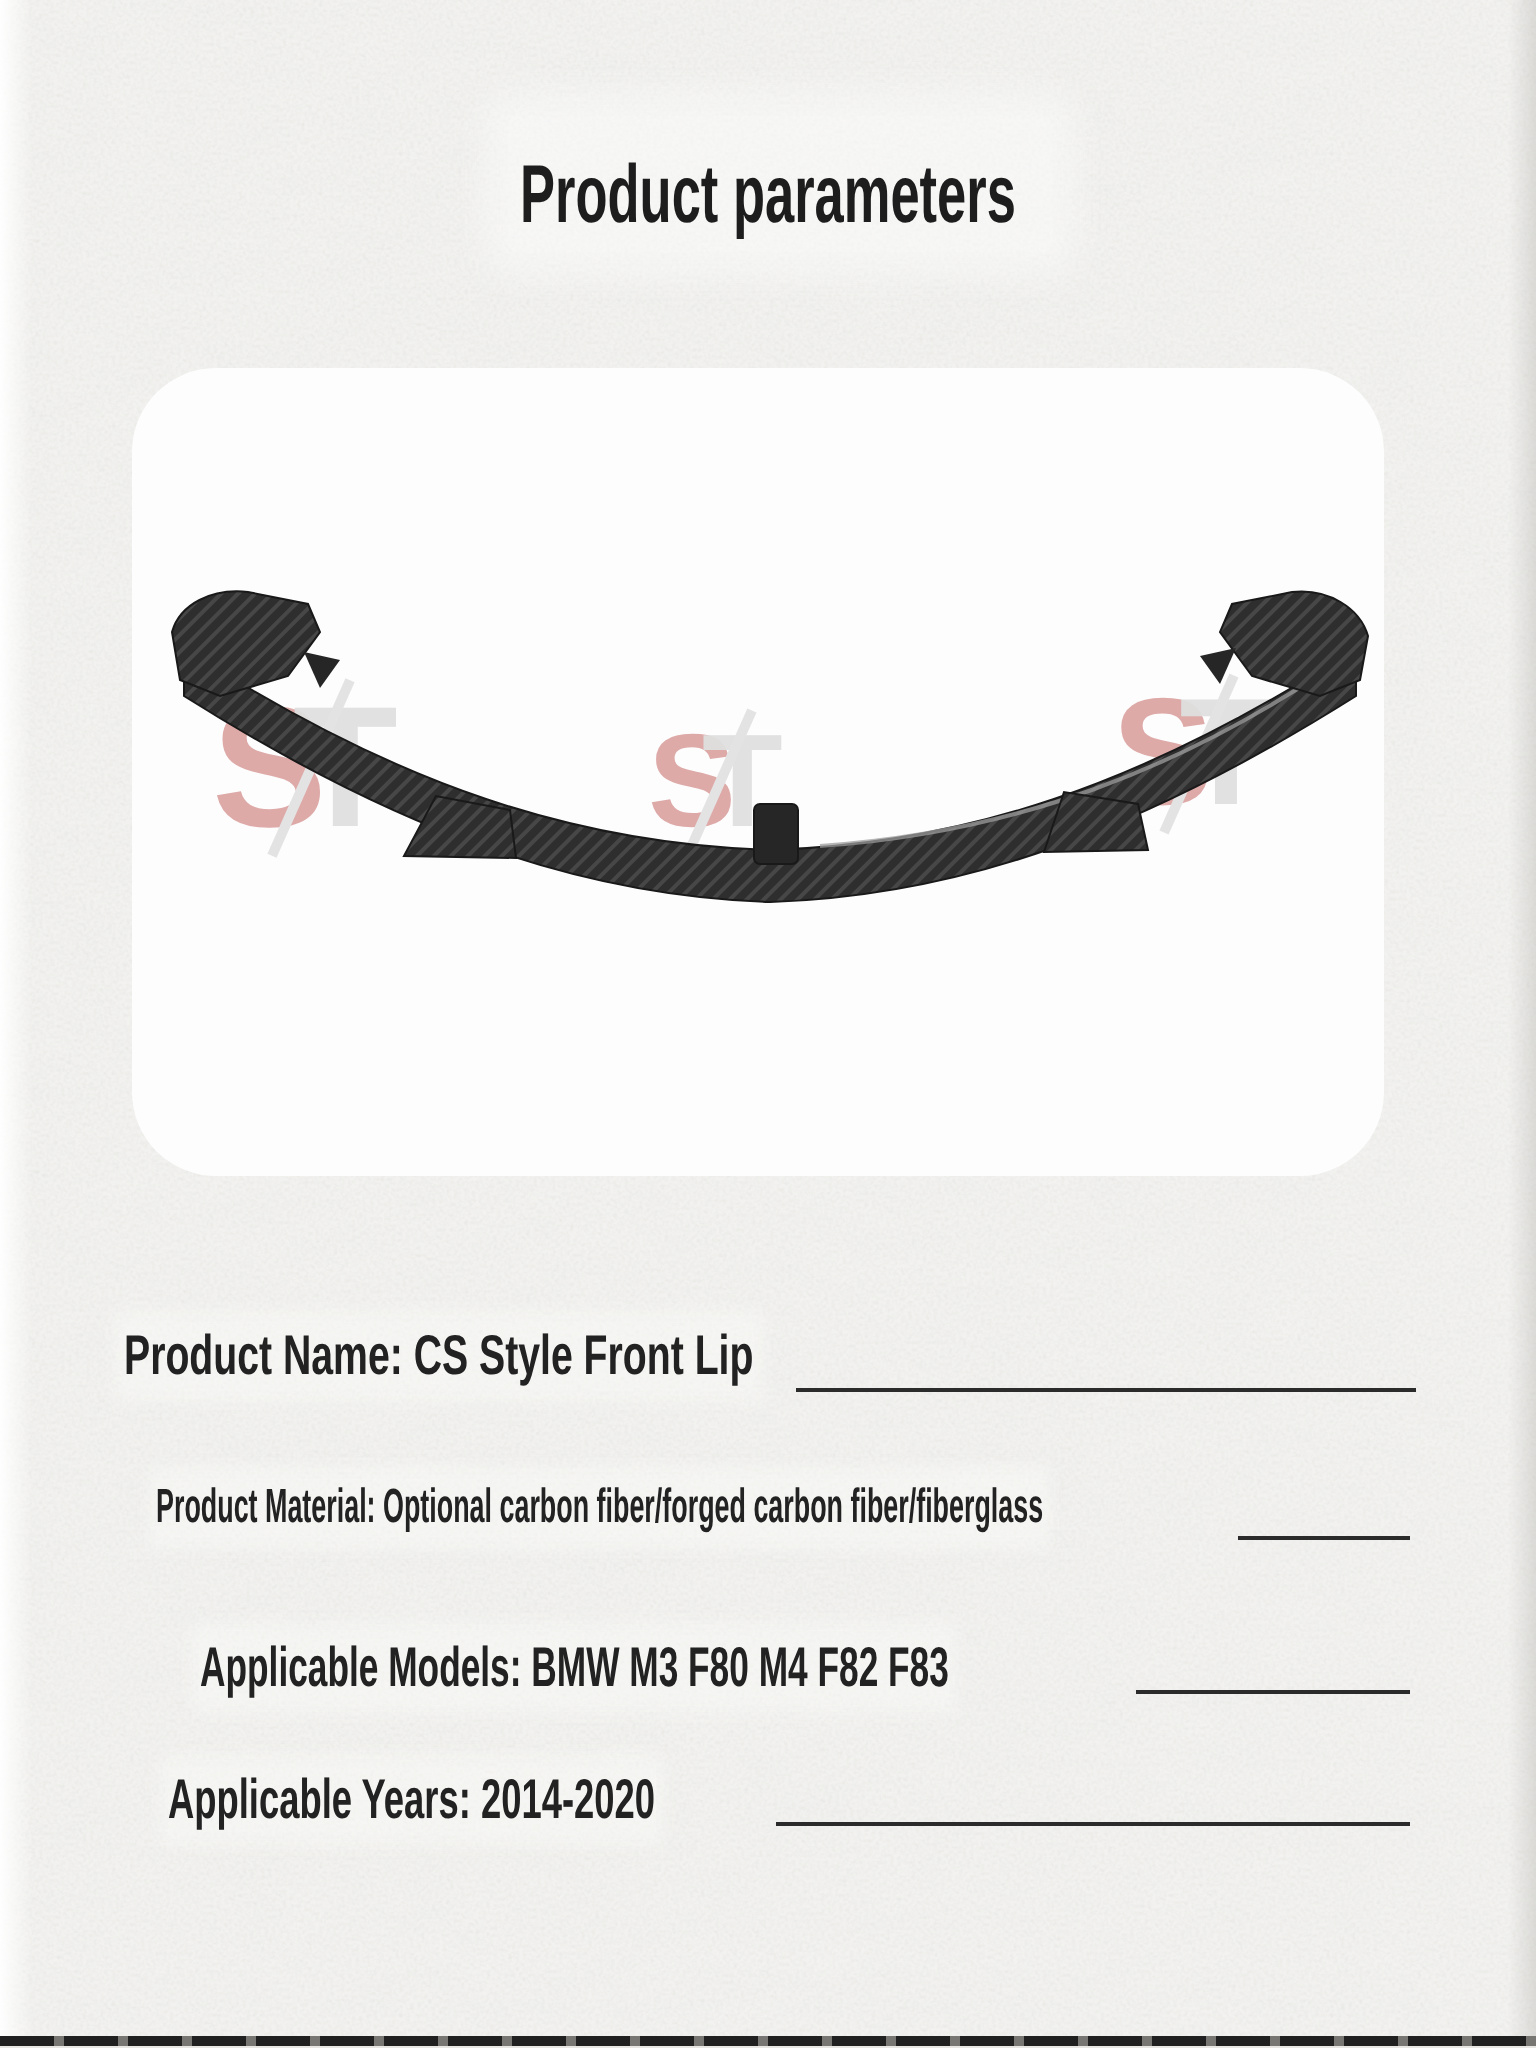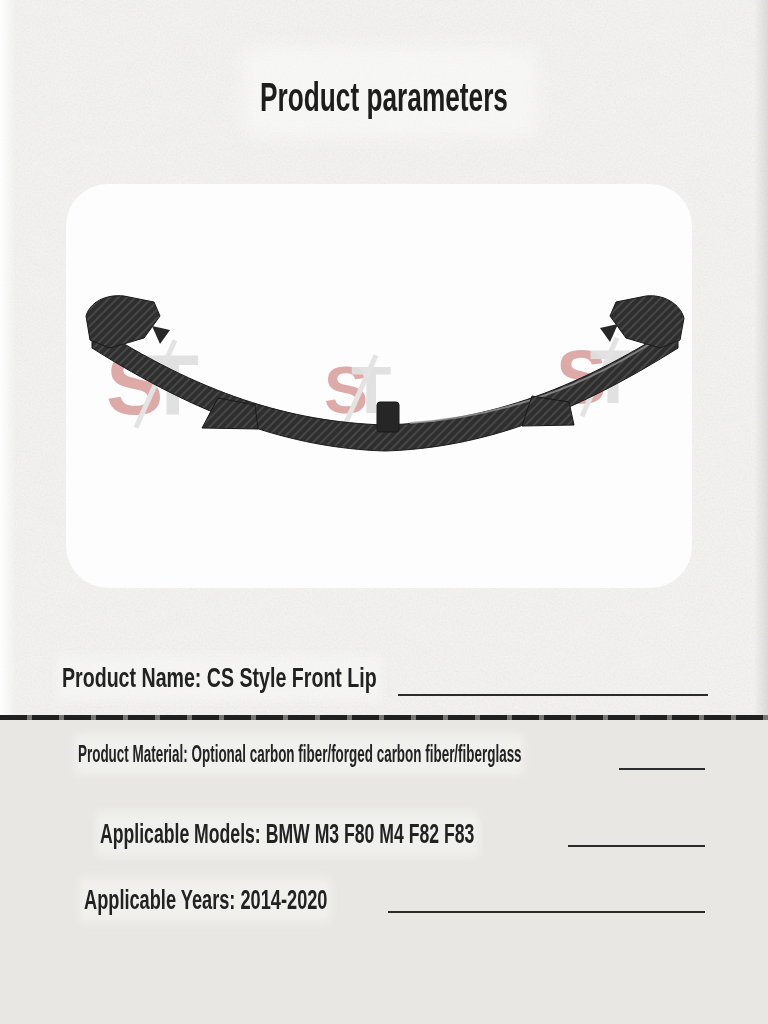--- a/index.html
+++ b/index.html
@@ -1,21 +1,21 @@
 <!DOCTYPE html>
 <html><head>
 <meta charset="utf-8">
 <style>
   html,body{margin:0;padding:0;}
   body{
     width:768px;height:1024px;overflow:hidden;position:relative;
     background:#e8e7e4;
     font-family:"Liberation Sans", sans-serif;
   }
-  .page{position:absolute;inset:0;width:768px;height:720px;}
+  .page{position:absolute;inset:0;width:768px;height:1023px;}
 
   
   .texture{position:absolute;inset:0;width:100%;height:100%;pointer-events:none;}
 
   .edge-left{
     position:absolute;left:0;top:0;width:16px;height:100%;
     background:linear-gradient(90deg, rgba(255,255,255,.95), rgba(255,255,255,0));
   }
   .edge-right{
     position:absolute;right:0;top:0;width:14px;height:100%;

